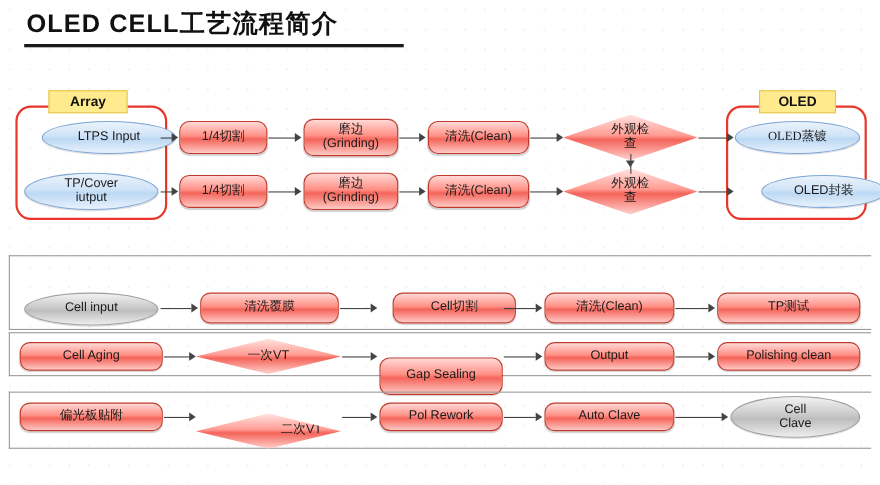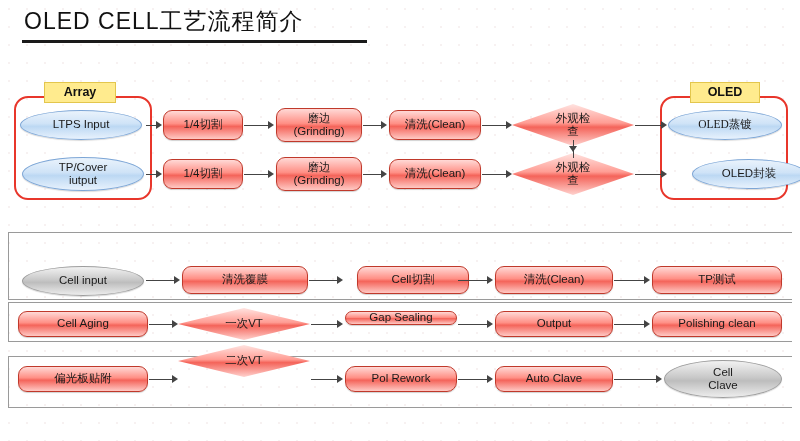--- a/index.html
+++ b/index.html
@@ -6,21 +6,21 @@
   body{
     width:800px;height:441px;
     background:#ffffff;
     font-family:"Liberation Sans","DejaVu Sans",sans-serif;
     position:relative;
     overflow:hidden;
   }
   
   .title{
     position:absolute;left:24px;top:6px;
-    font-size:23px;font-weight:normal;color:#111;
+    font-size:23px;font-weight:bold;color:#111;
     letter-spacing:1px;
   }
   .title-rule{
     position:absolute;left:22px;top:40px;width:345px;height:3px;background:#1a1a1a;
   }
 
   
   .node{
     position:absolute;
     display:flex;align-items:center;justify-content:center;
@@ -116,21 +116,21 @@
 
 <div class="title">OLED CELL工艺流程简介</div>
 <div class="title-rule"></div>
 
 <div class="group-red" style="left:14px;top:96px;width:138px;height:104px;"></div>
 <div class="group-red" style="left:660px;top:96px;width:128px;height:104px;"></div>
 
 <div class="tag" style="left:44px;top:82px;width:72px;">Array</div>
 <div class="tag" style="left:690px;top:82px;width:70px;">OLED</div>
 
-<div class="node ellipse-blue" style="left:20px;top:110px;width:122px;height:30px;">LTPS Input</div>
+<div class="node ellipse-blue" style="left:38px;top:110px;width:122px;height:30px;">LTPS Input</div>
 <div class="node box-red" style="left:163px;top:110px;width:80px;height:30px;">1/4切割</div>
 <div class="node box-red" style="left:276px;top:108px;width:86px;height:34px;flex-direction:column;">
   <span>磨边</span>
   <span>(Grinding)</span>
 </div>
 <div class="node box-red" style="left:389px;top:110px;width:92px;height:30px;">清洗(Clean)</div>
 <div class="node diamond" style="left:512px;top:104px;width:122px;height:42px;flex-direction:column;">
   <span class="dlabel">外观检</span>
   <span class="dlabel">查</span>
 </div>
@@ -191,36 +191,36 @@
 <div class="conn" style="left:458px;top:280px;width:29px;"></div>
 <div class="arrow" style="left:487px;top:276px;"></div>
 <div class="conn" style="left:614px;top:280px;width:30px;"></div>
 <div class="arrow" style="left:644px;top:276px;"></div>
 
 <div class="band" style="left:8px;top:302px;width:784px;height:40px;border-right:none;"></div>
 <div class="node box-red" style="left:18px;top:311px;width:130px;height:26px;">Cell Aging</div>
 <div class="node diamond" style="left:178px;top:308px;width:132px;height:32px;">
   <span class="dlabel">一次VT</span>
 </div>
-<div class="node box-red" style="left:345px;top:311px;width:112px;height:14px;">Gap Sealing</div>
+<div class="node box-red" style="left:345px;top:325px;width:112px;height:34px;">Gap Sealing</div>
 <div class="node box-red" style="left:495px;top:311px;width:118px;height:26px;">Output</div>
 <div class="node box-red" style="left:652px;top:311px;width:130px;height:26px;">Polishing clean</div>
 
 <div class="conn" style="left:149px;top:324px;width:24px;"></div>
 <div class="arrow" style="left:172px;top:320px;"></div>
 <div class="conn" style="left:311px;top:324px;width:26px;"></div>
 <div class="arrow" style="left:337px;top:320px;"></div>
 <div class="conn" style="left:458px;top:324px;width:29px;"></div>
 <div class="arrow" style="left:487px;top:320px;"></div>
 <div class="conn" style="left:614px;top:324px;width:30px;"></div>
 <div class="arrow" style="left:644px;top:320px;"></div>
 
 <div class="band" style="left:8px;top:356px;width:784px;height:52px;border-right:none;"></div>
 <div class="node box-red" style="left:18px;top:366px;width:130px;height:26px;">偏光板贴附</div>
-<div class="node diamond" style="left:178px;top:345px;width:132px;height:32px;">
+<div class="node diamond" style="left:178px;top:376px;width:132px;height:32px;text-align:right;">
   <span class="dlabel">二次VT</span>
 </div>
 <div class="node box-red" style="left:345px;top:366px;width:112px;height:26px;border-radius:10px;">Pol Rework</div>
 <div class="node box-red" style="left:495px;top:366px;width:118px;height:26px;">Auto Clave</div>
 <div class="node ellipse-grey" style="left:664px;top:360px;width:118px;height:38px;flex-direction:column;">
   <span>Cell</span>
   <span>Clave</span>
 </div>
 
 <div class="conn" style="left:149px;top:379px;width:24px;"></div>

